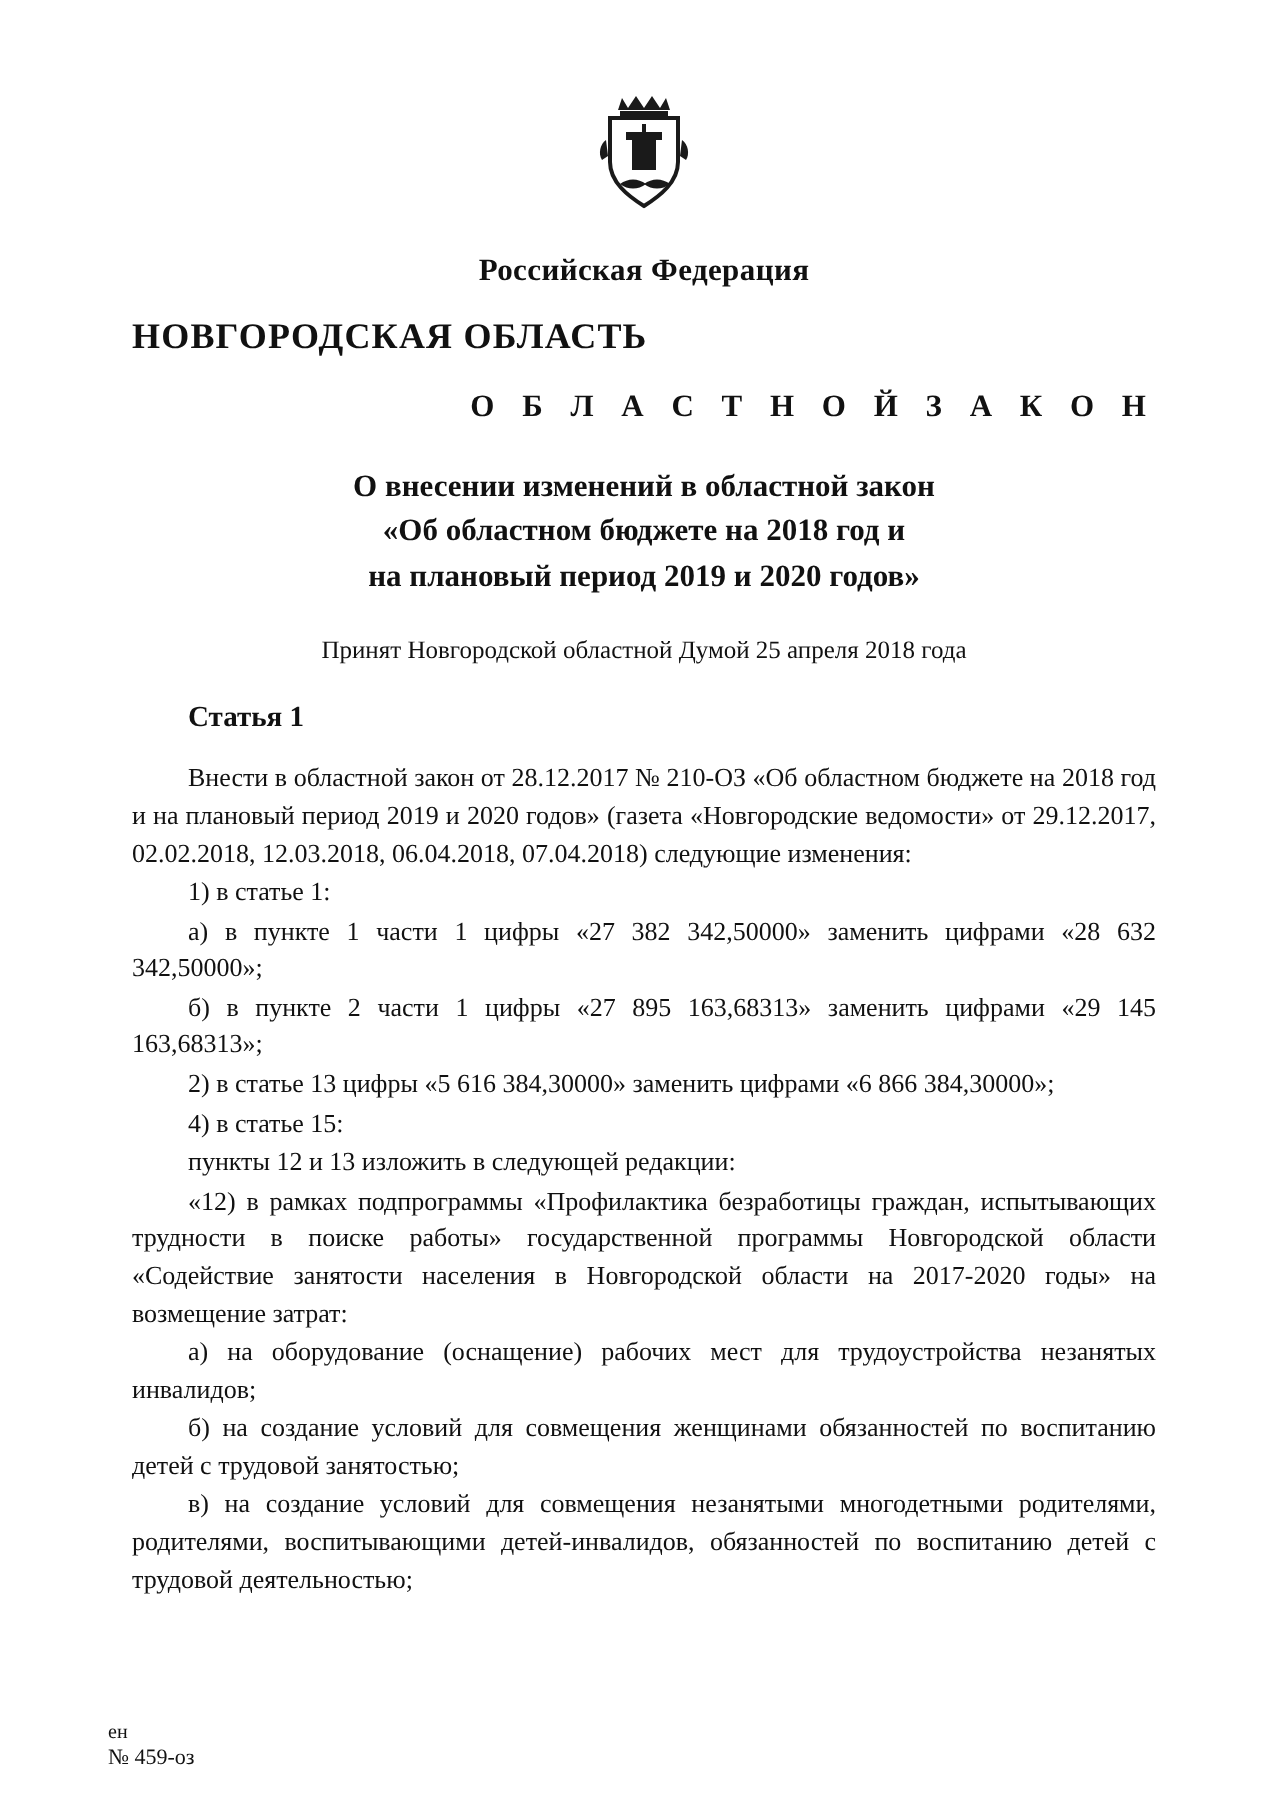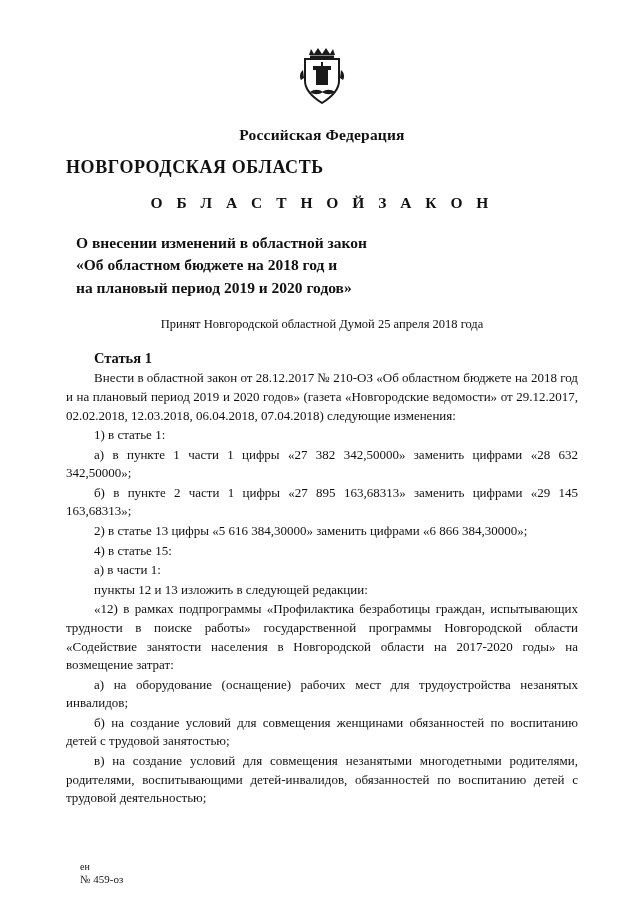--- a/index.html
+++ b/index.html
@@ -40,54 +40,55 @@
     margin-bottom: 13px;
   }
   .region {
     text-align: left;
     font-size: 18px;
     font-weight: bold;
     letter-spacing: 0.6px;
     margin-bottom: 16px;
   }
   .doctype {
-    text-align: center;
+    text-align: right;
     font-size: 15.5px;
     font-weight: bold;
     letter-spacing: 5px;
     margin-bottom: 20px;
   }
   .title {
+    text-align: center;
     font-size: 15.5px;
     font-weight: bold;
     line-height: 1.45;
     margin: 0 10px 18px 10px;
   }
   .adopted {
     text-align: center;
     font-size: 12.5px;
     margin-bottom: 18px;
   }
   .article-head {
     font-size: 14.5px;
     font-weight: bold;
     text-indent: 28px;
-    margin-bottom: 2px;
+    margin-bottom: 12px;
   }
   p.body {
     font-size: 13px;
     line-height: 1.43;
     text-align: justify;
     text-indent: 28px;
     margin: 0 0 1px 0;
     hyphens: manual;
   }
   .footer {
     position: absolute;
-    left: 80px;
+    left: 54px;
     bottom: 18px;
     font-size: 11px;
     line-height: 1.25;
   }
   .footer .small {
     font-size: 10px;
   }
 </style>
 </head>
 <body>
@@ -132,21 +133,20 @@
   <div class="adopted">Принят Новгородской областной Думой 25 апреля 2018 года</div>
 
   <div class="article-head">Статья 1</div>
 
   <p class="body">Внести в областной закон от 28.12.2017 № 210-ОЗ «Об областном бюд­жете на 2018 год и на плановый период 2019 и 2020 годов» (газета «Новгород­ские ведомости» от 29.12.2017, 02.02.2018, 12.03.2018, 06.04.2018, 07.04.2018) следующие изменения:</p>
   <p class="body">1) в статье 1:</p>
   <p class="body">а) в пункте 1 части 1 цифры «27 382 342,50000» заменить цифрами «28 632 342,50000»;</p>
   <p class="body">б) в пункте 2 части 1 цифры «27 895 163,68313» заменить цифрами «29 145 163,68313»;</p>
   <p class="body">2) в статье 13 цифры «5 616 384,30000» заменить цифрами «6 866 384,30000»;</p>
   <p class="body">4) в статье 15:</p>
-  <p class="body">а) в части 1:</p>
   <p class="body">пункты 12 и 13 изложить в следующей редакции:</p>
   <p class="body">«12) в рамках подпрограммы «Профилактика безработицы граждан, испытывающих трудности в поиске работы» государственной программы Нов­городской области «Содействие занятости населения в Новгородской области на 2017-2020 годы» на возмещение затрат:</p>
   <p class="body">а) на оборудование (оснащение) рабочих мест для трудоустройства незанятых инвалидов;</p>
   <p class="body">б) на создание условий для совмещения женщинами обязанностей по воспитанию детей с трудовой занятостью;</p>
   <p class="body">в) на создание условий для совмещения незанятыми многодетными ро­дителями, родителями, воспитывающими детей-инвалидов, обязанностей по воспитанию детей с трудовой деятельностью;</p>
 
   <div class="footer">
     <div class="small">ен</div>
     <div>№ 459-оз</div>
   </div>

